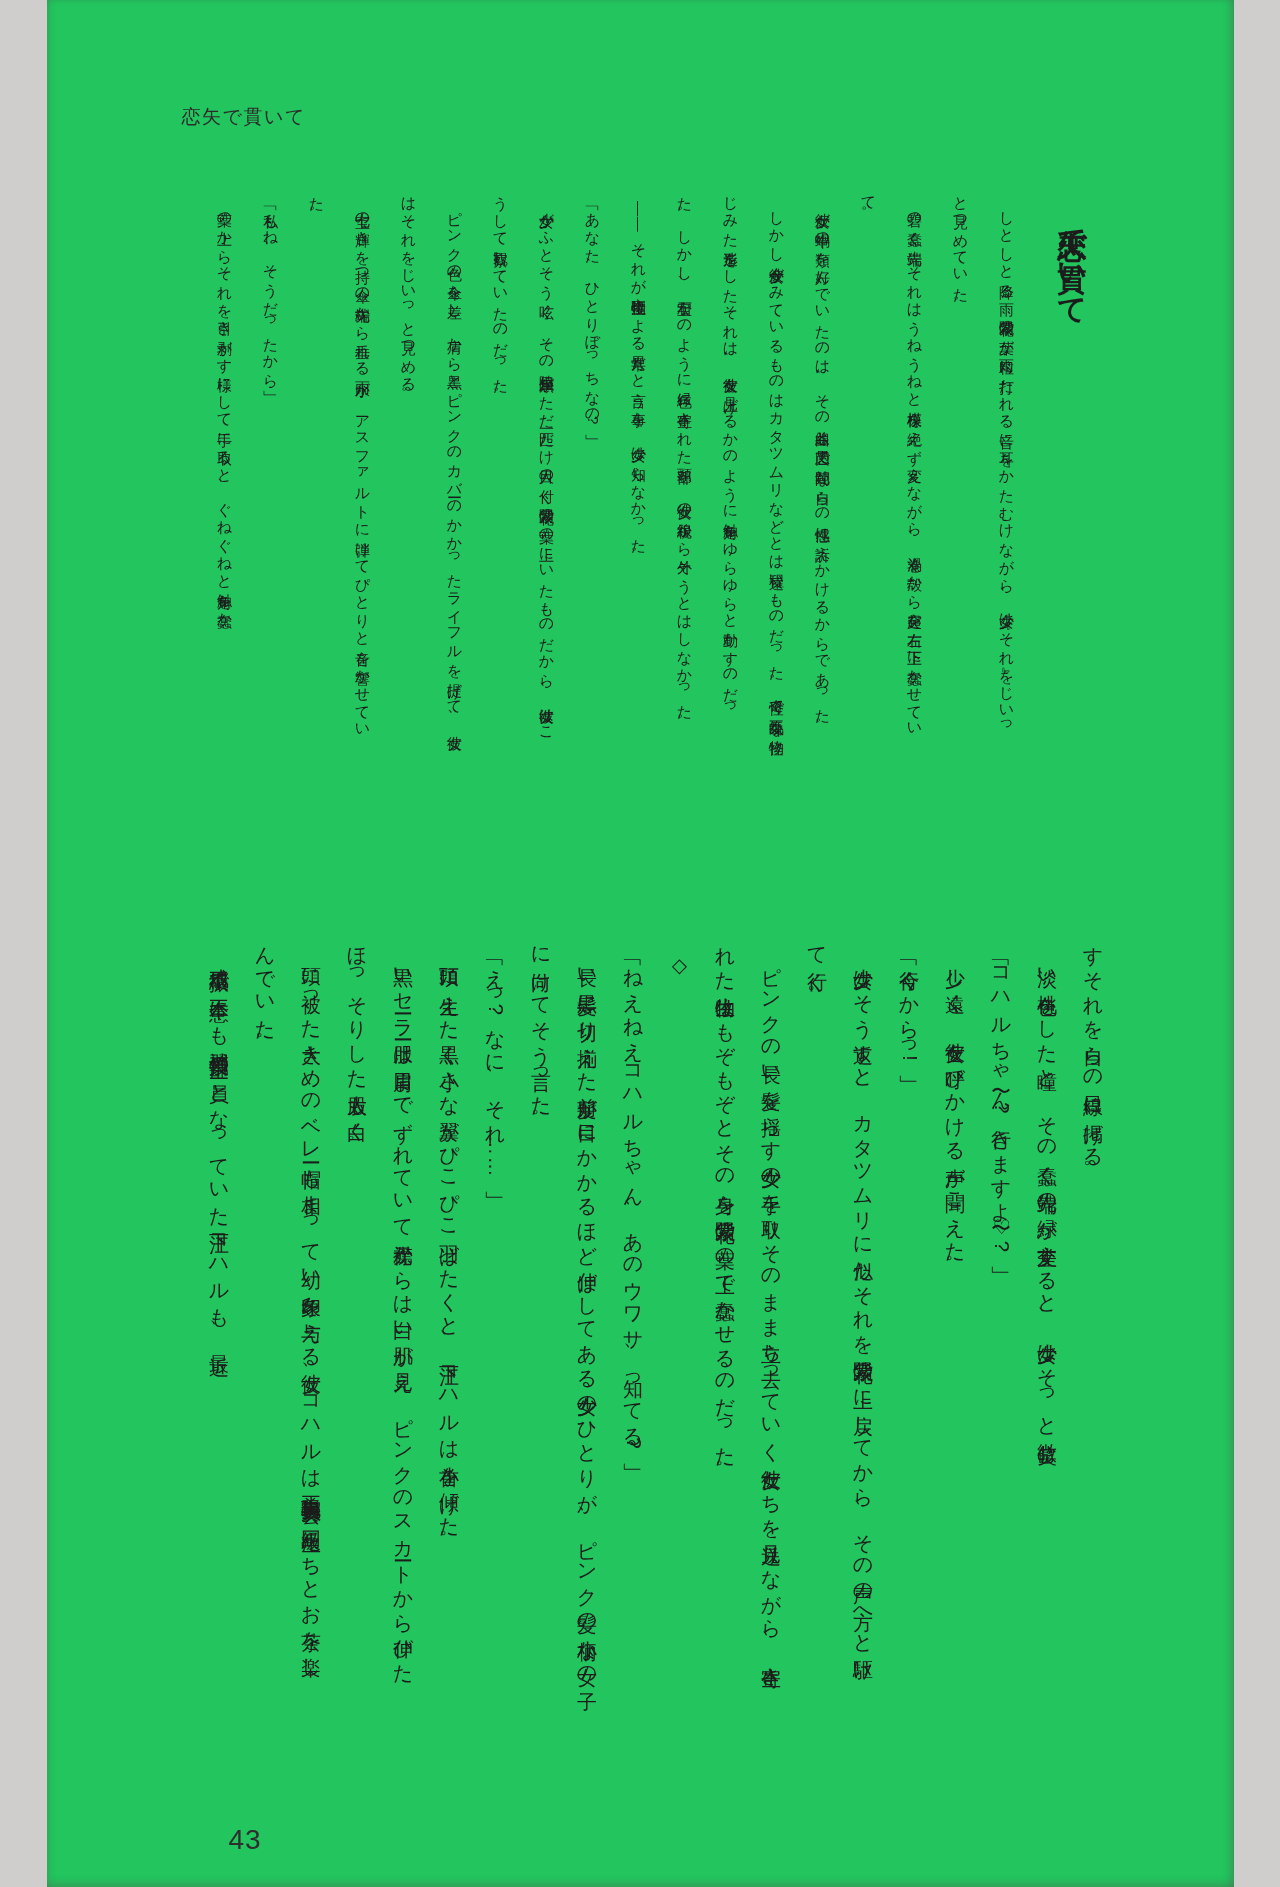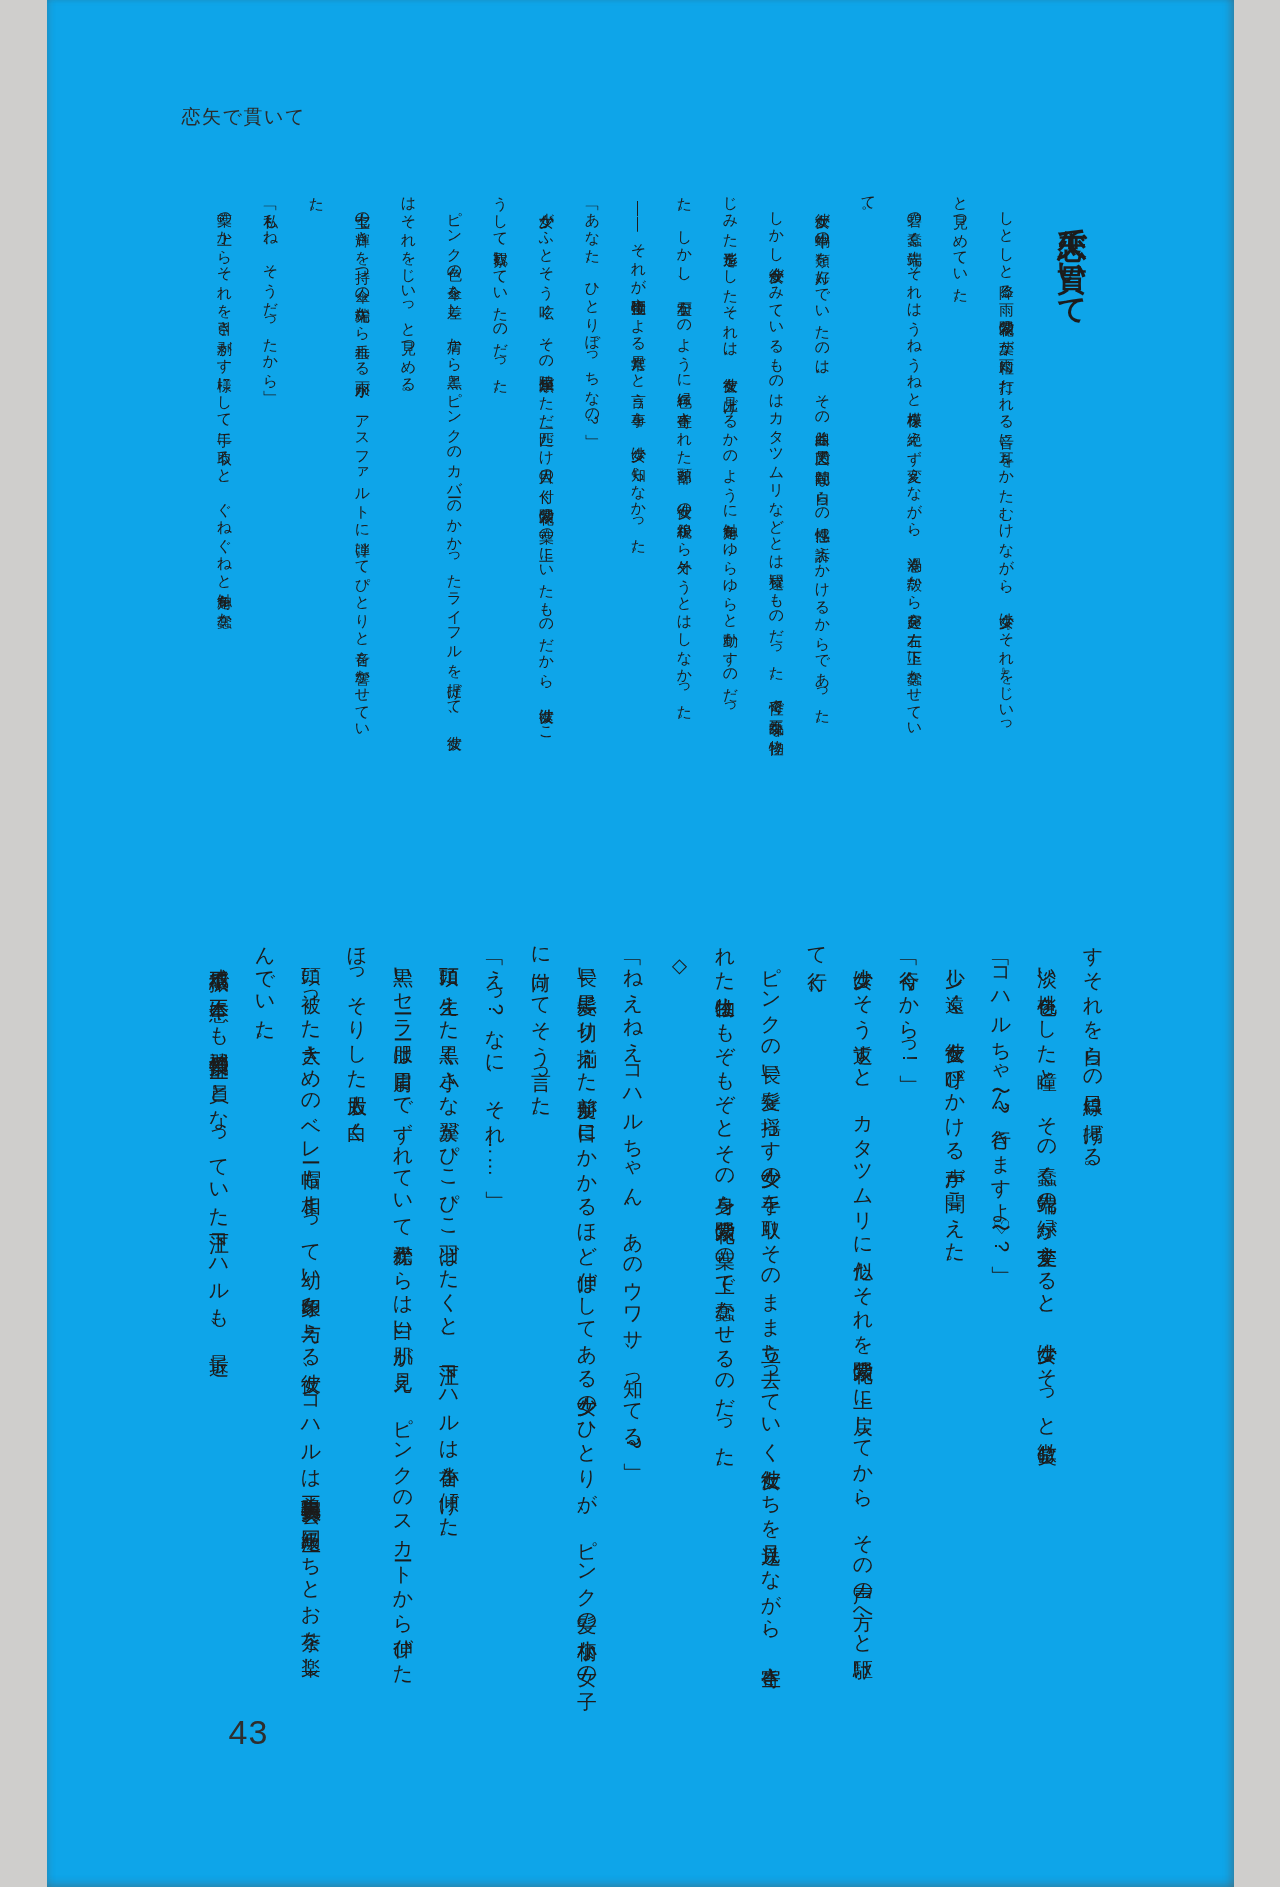--- a/index.html
+++ b/index.html
@@ -1,20 +1,20 @@
 <!DOCTYPE html>
 <html lang="ja"><head>
 <meta charset="utf-8">
 <style>
   html,body{margin:0;padding:0;background:#cfcecc;}
   .page{
     position:relative;
     width:1187px;height:1887px;
     margin:0 auto;
-    background:#0ea5e9;
+    background:#22c55e;
     overflow:hidden;
     color:#1c1c1c;
     font-family:"Liberation Sans","DejaVu Sans",sans-serif;
     box-shadow:
       inset -9px 0 7px -5px rgba(90,88,84,.38),
       inset 0 -9px 7px -5px rgba(90,88,84,.32),
       inset 7px 0 6px -5px rgba(90,88,84,.25),
       inset 0 5px 5px -4px rgba(90,88,84,.15);
   }
   
@@ -42,22 +42,22 @@
   }
   .story-title{
     font-size:29px;font-weight:600;
     line-height:50px;letter-spacing:1px;
     padding-top:21px;margin:0 0 0 18px;
   }
   .plist{height:100%;display:inline-block;}
   .para{margin:0;text-indent:1em;}
   .para.cont{text-indent:0;}
   .page-number{
-    position:absolute;left:182px;top:1713px;
-    font-size:34px;color:#2e2e2e;letter-spacing:1px;
+    position:absolute;left:182px;top:1824px;
+    font-size:28px;color:#2e2e2e;letter-spacing:1px;
   }
 </style>
 </head>
 <body>
 
 <div class="page">
 
   <div class="running-header">恋矢で貫いて</div>
 
   <div class="vblock tblock">

